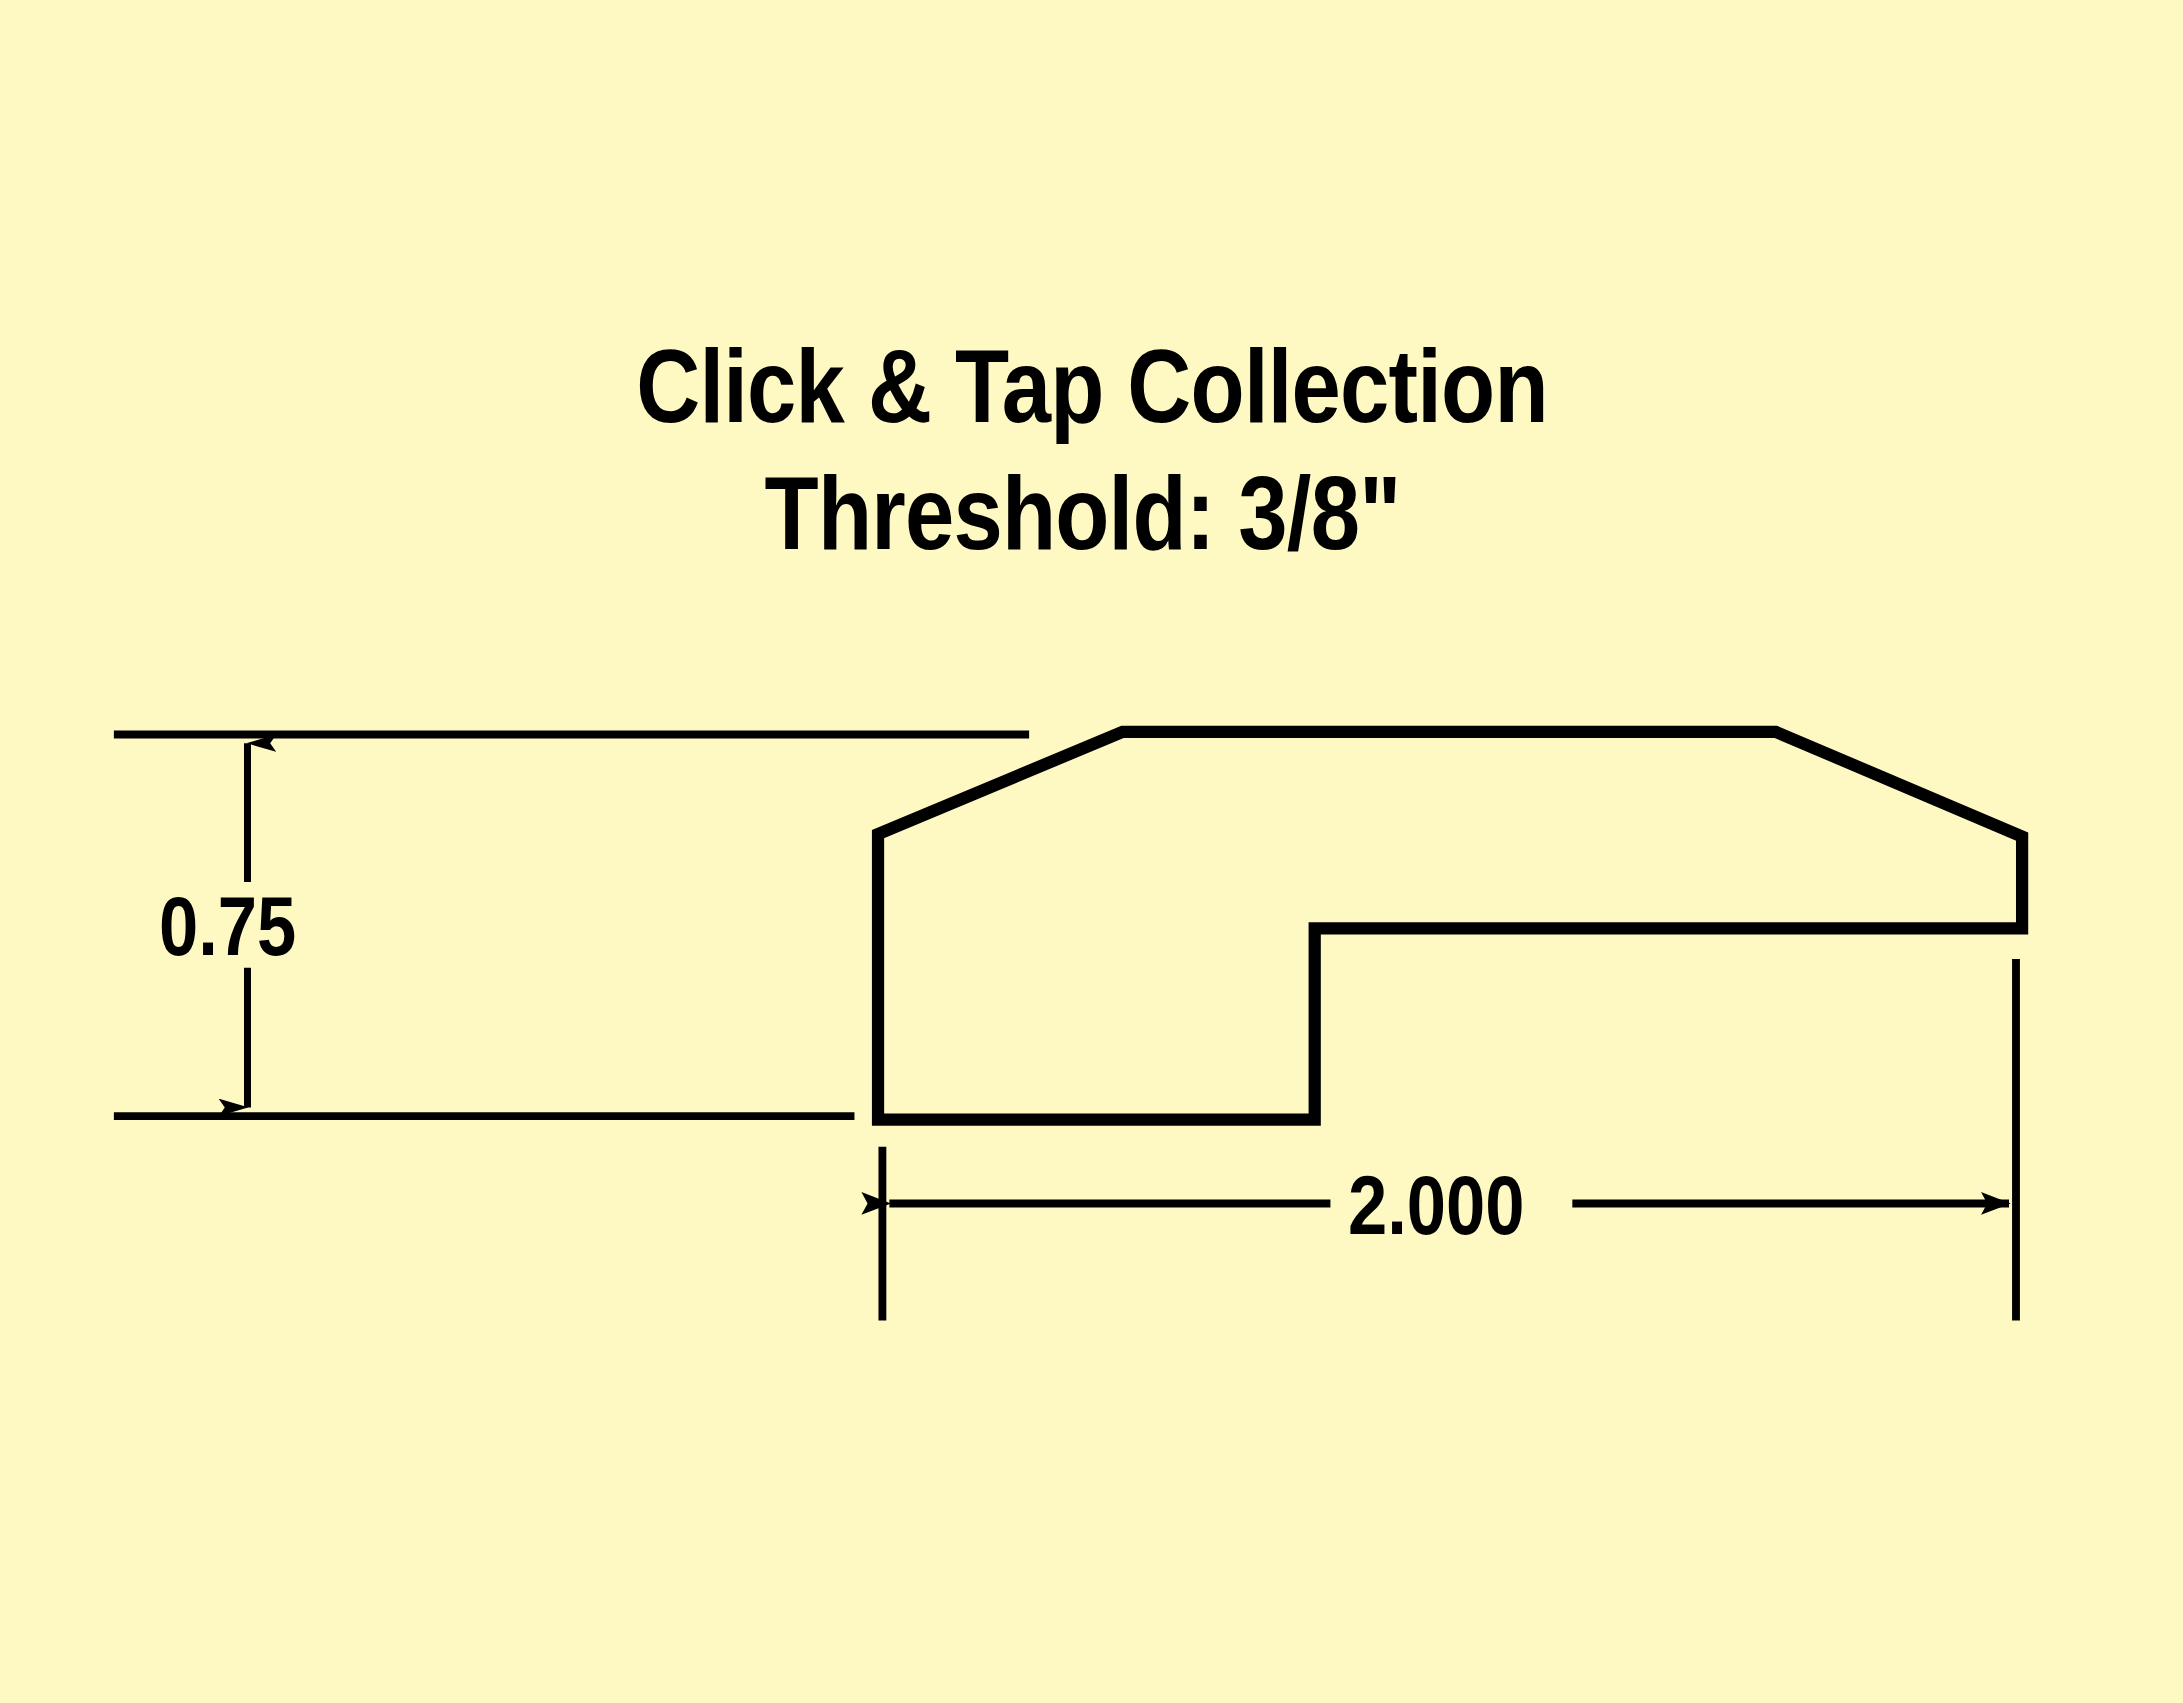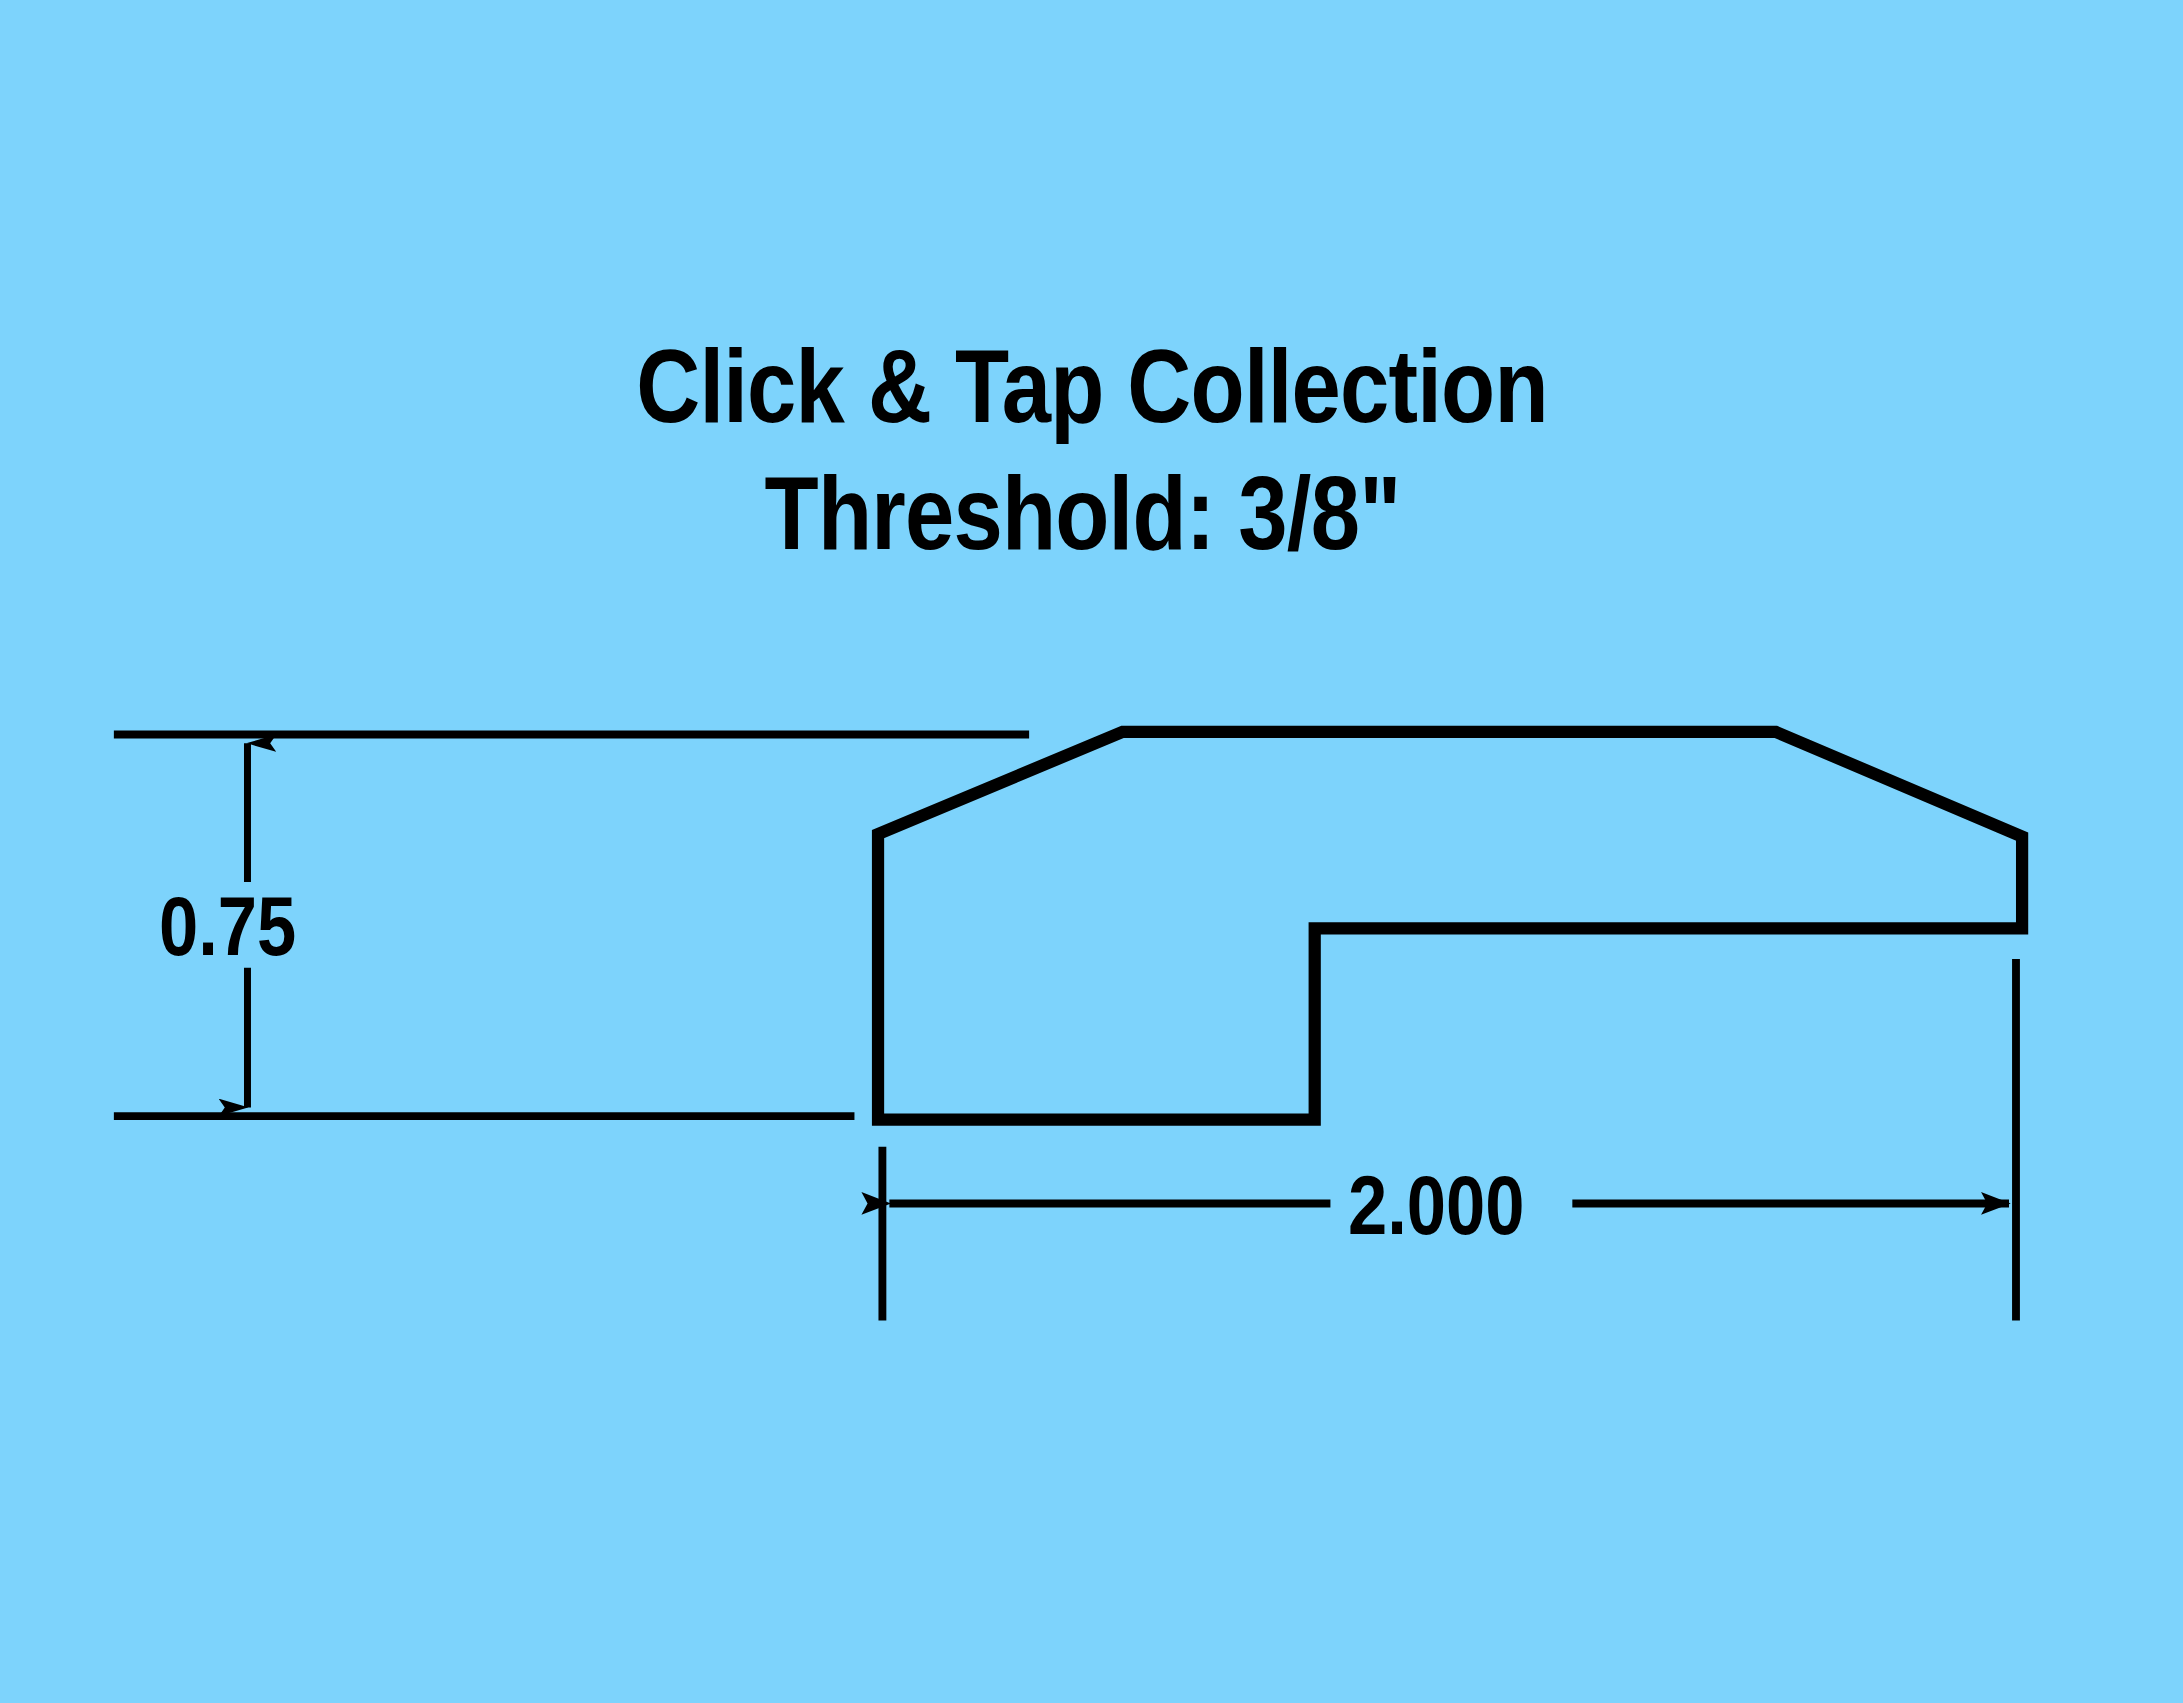--- a/index.html
+++ b/index.html
@@ -7,21 +7,21 @@
     padding: 0;
     background: #ffffff;
   }
   body {
     font-family: "Liberation Sans", "DejaVu Sans", sans-serif;
   }
   #canvas {
     position: relative;
     width: 2184px;
     height: 1703px;
-    background: #7dd3fc;
+    background: #fef9c3;
     overflow: hidden;
   }
   .title-block {
     position: absolute;
     left: 0;
     top: 323px;
     width: 2184px;
     text-align: center;
     pointer-events: none;
   }

